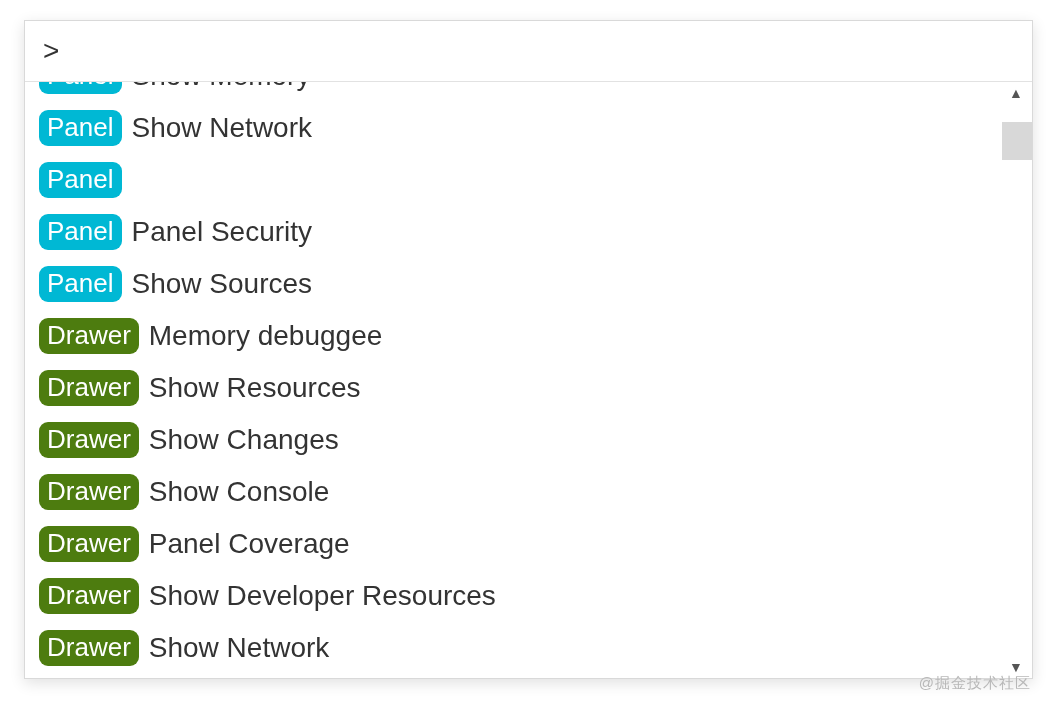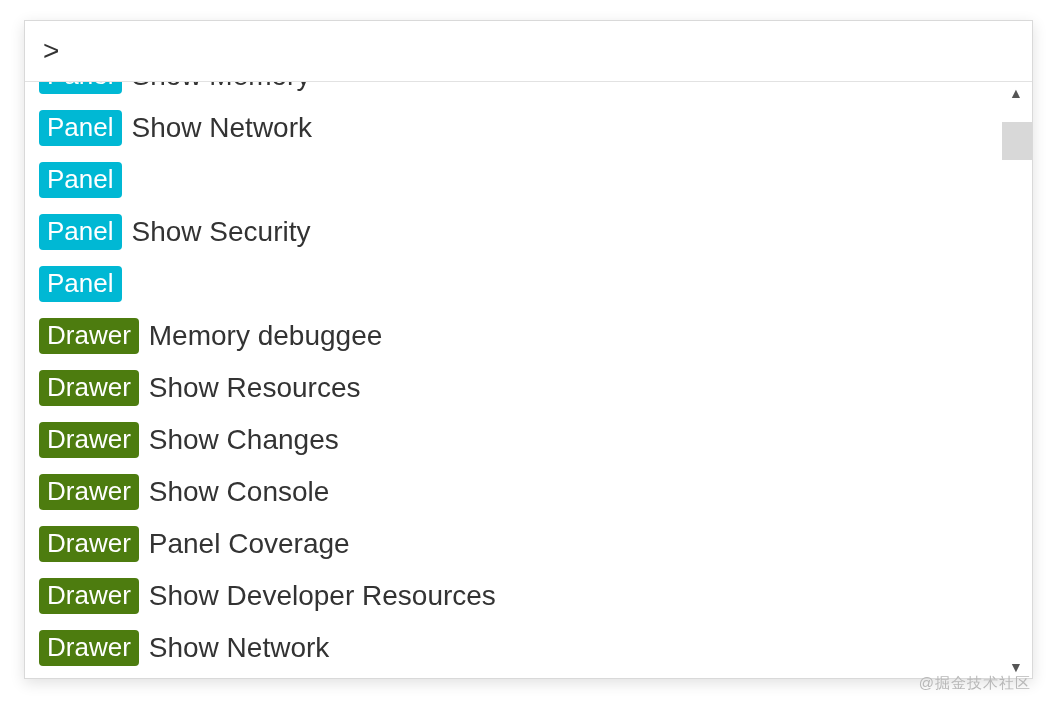--- a/index.html
+++ b/index.html
@@ -58,21 +58,21 @@
     cursor: pointer;
   }
   .result-item.offtop {
     margin-top: -40px;
   }
   .tag {
     display: inline-block;
     color: #fff;
     font-size: 26px;
     padding: 2px 8px 4px 8px;
-    border-radius: 4px;
+    border-radius: 9px;
     line-height: 30px;
   }
   .tag.panel  { background: #00b8d4; }
   .tag.drawer { background: #4d7c0f; }
   .scrollbar {
     position: absolute;
     right: 0;
     top: 0;
     bottom: 0;
     width: 32px;
@@ -128,24 +128,25 @@
       </div>
       <div class="result-item">
         <span class="tag panel">Panel</span>
         <span>Show Network</span>
       </div>
       <div class="result-item">
         <span class="tag panel">Panel</span>
       </div>
       <div class="result-item">
         <span class="tag panel">Panel</span>
-        <span>Show Security</span>
+        <span>Panel Security</span>
       </div>
       <div class="result-item">
         <span class="tag panel">Panel</span>
+        <span>Show Sources</span>
       </div>
       <div class="result-item">
         <span class="tag drawer">Drawer</span>
         <span>Memory debuggee</span>
       </div>
       <div class="result-item">
         <span class="tag drawer">Drawer</span>
         <span>Show Resources</span>
       </div>
       <div class="result-item">

